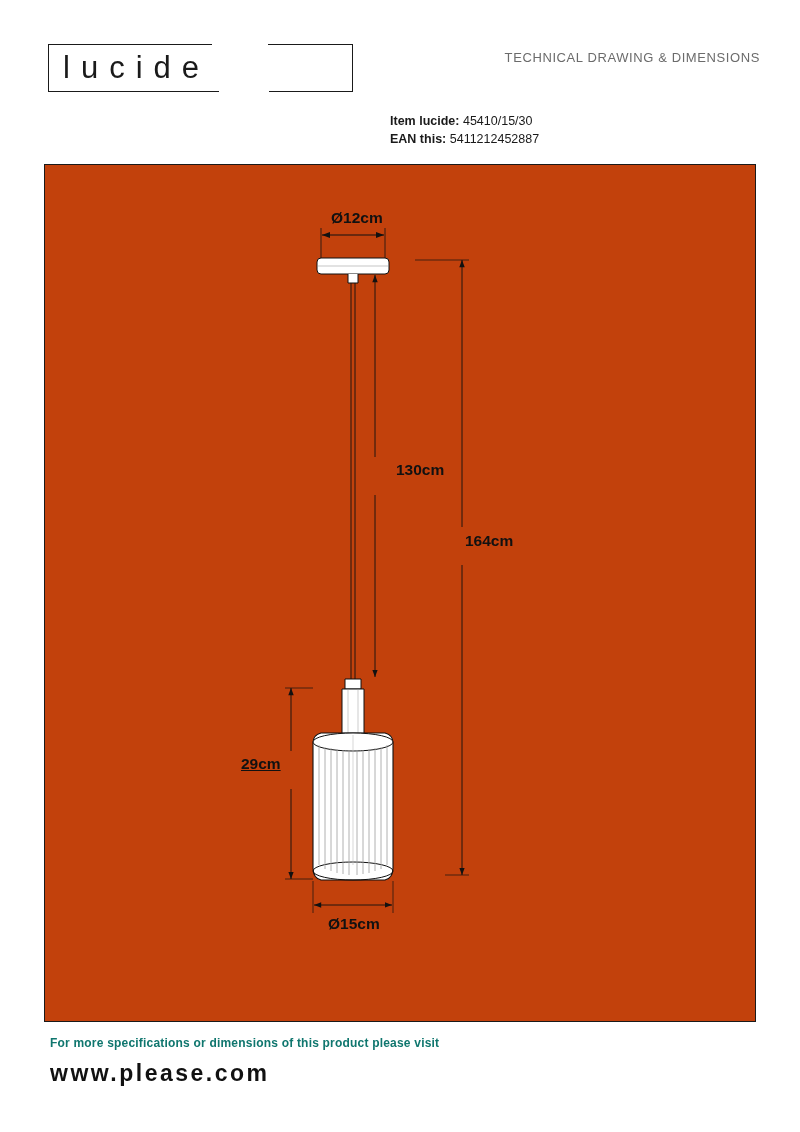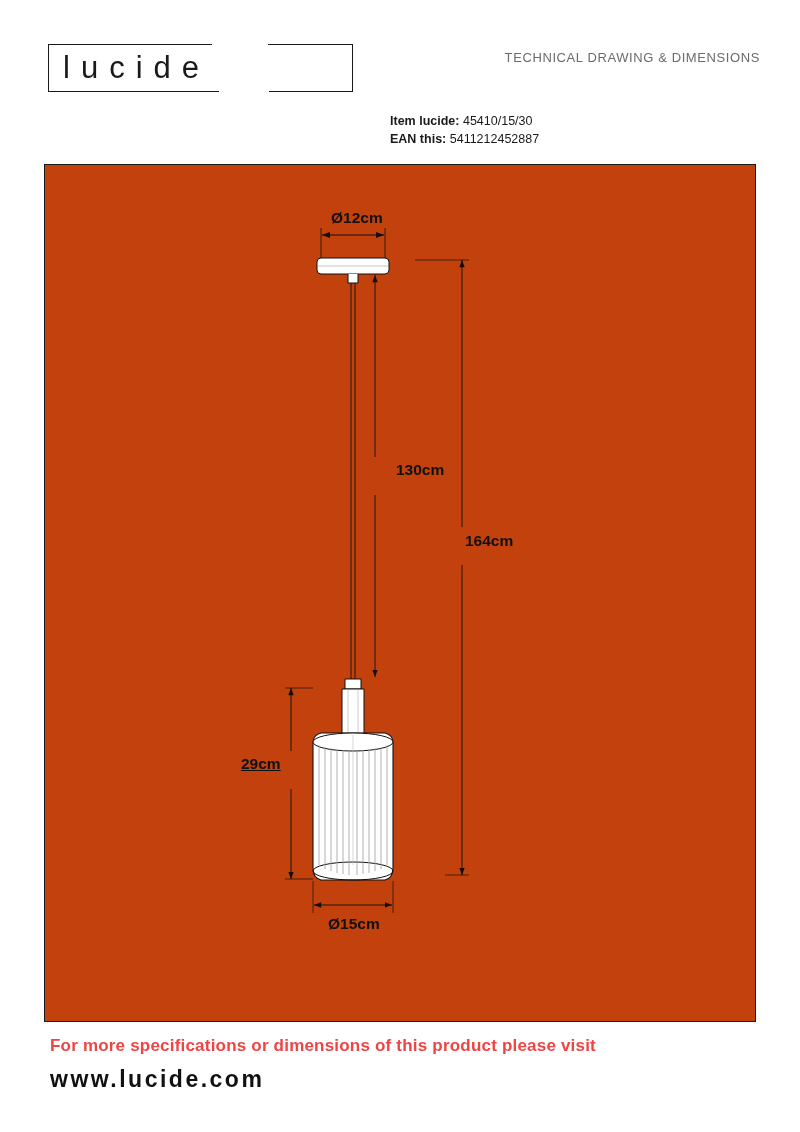--- a/index.html
+++ b/index.html
@@ -122,24 +122,24 @@
   }
 
   
   .footer {
     position: absolute;
     left: 50px;
     top: 1036px;
     width: 712px;
   }
   .footer-line1 {
-    font-size: 17px;
+    font-size: 12px;
     font-weight: bold;
     letter-spacing: 0.2px;
-    color: #ef4444;
+    color: #0f766e;
   }
   .footer-line2 {
     margin-top: 10px;
     font-size: 23px;
     font-weight: bold;
     letter-spacing: 2.5px;
     color: #111111;
   }
 
   
@@ -267,16 +267,16 @@
     <div class="dim-label" style="left:420px; top:367px;">164cm</div>
 
     <div class="dim-label" style="left:196px; top:590px;text-decoration:underline;">29cm</div>
 
     <div class="dim-label" style="left:283px; top:750px;">Ø15cm</div>
 
   </div>
 
   <div class="footer">
     <div class="footer-line1">For more specifications or dimensions of this product please visit</div>
-    <div class="footer-line2">www.lucide.com</div>
+    <div class="footer-line2">www.please.com</div>
   </div>
 
 </div>
 
 </body></html>

